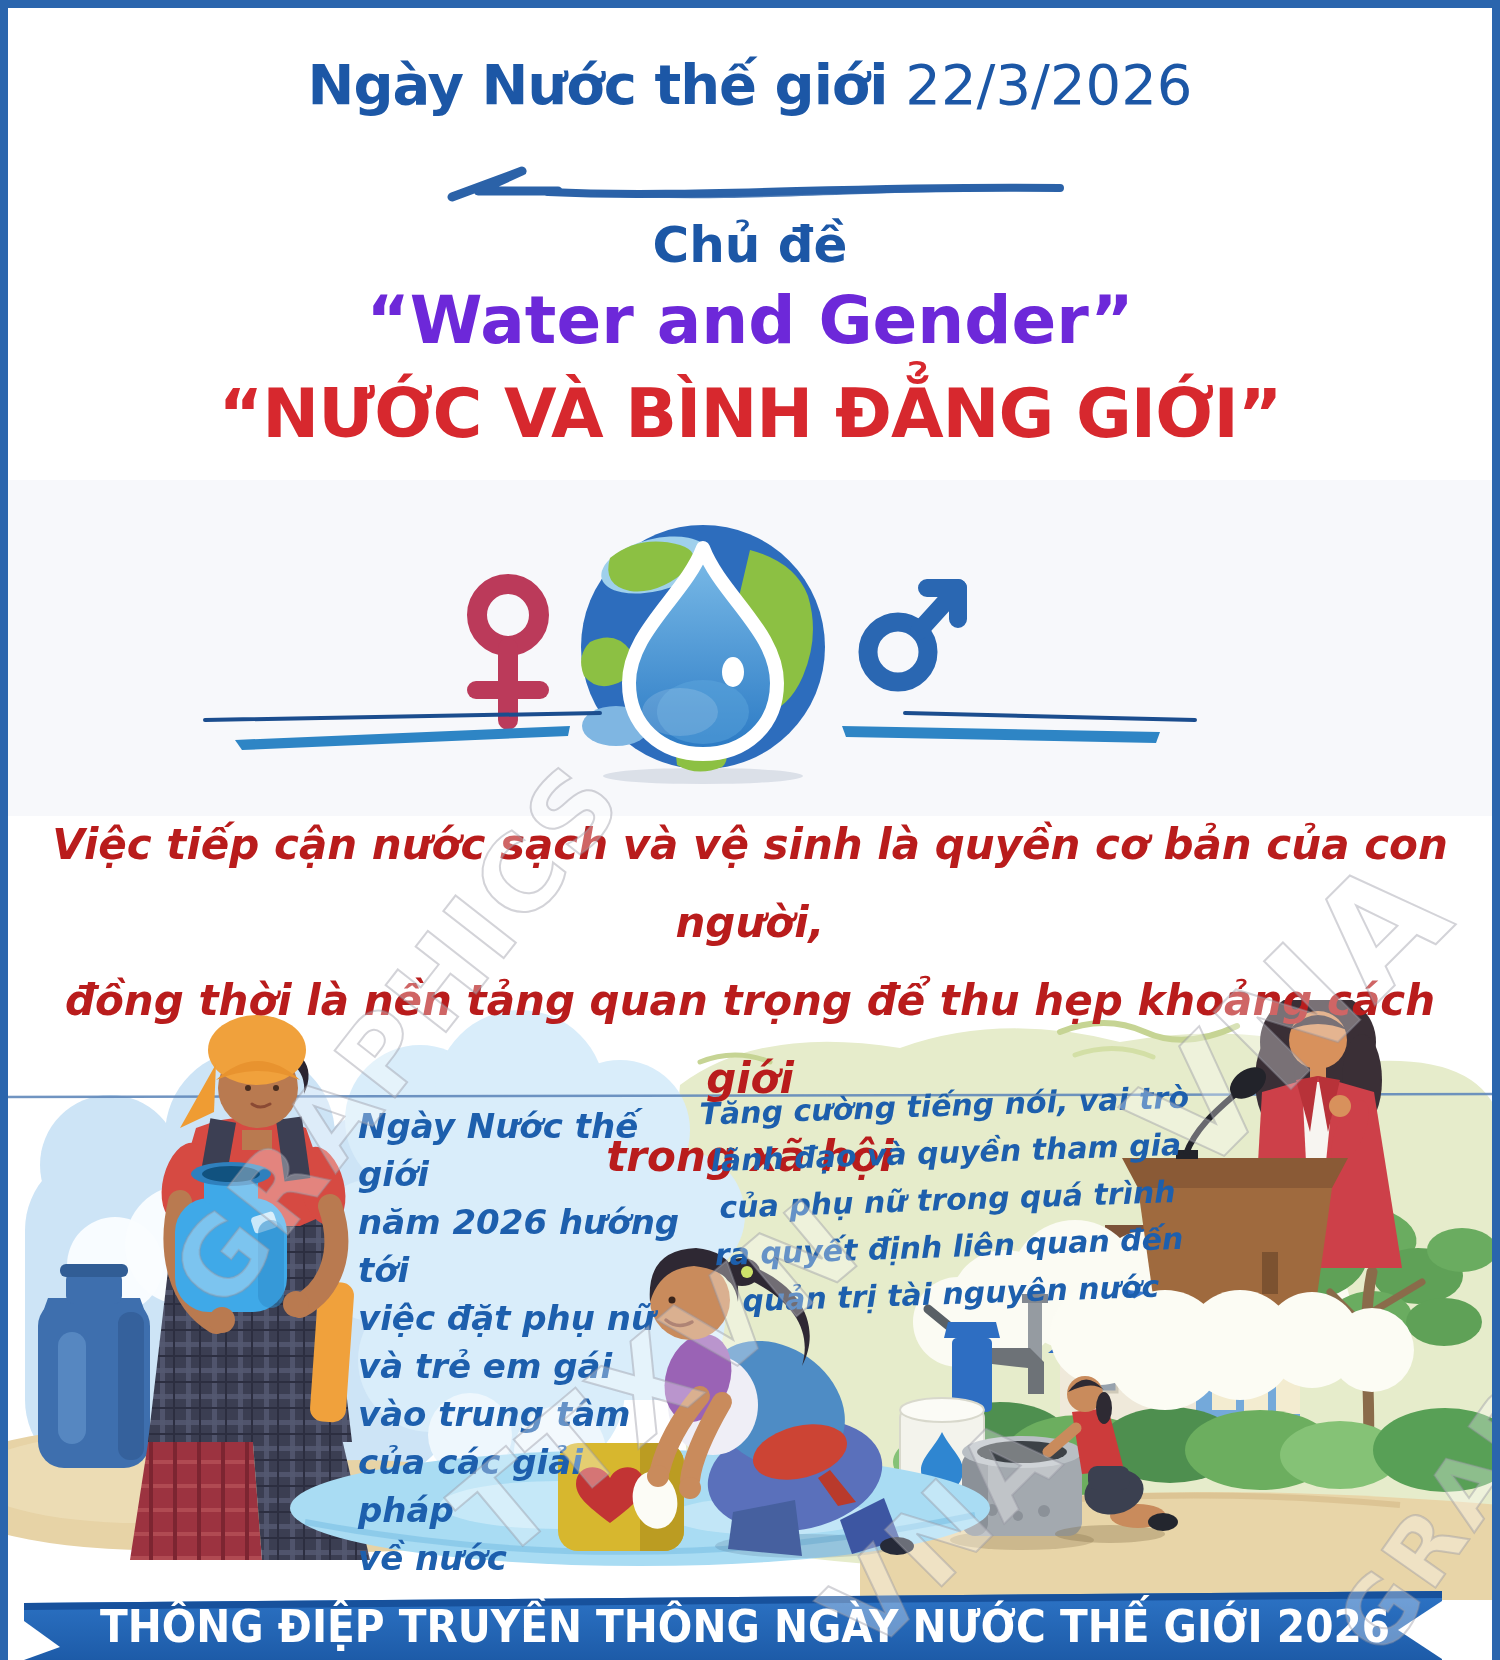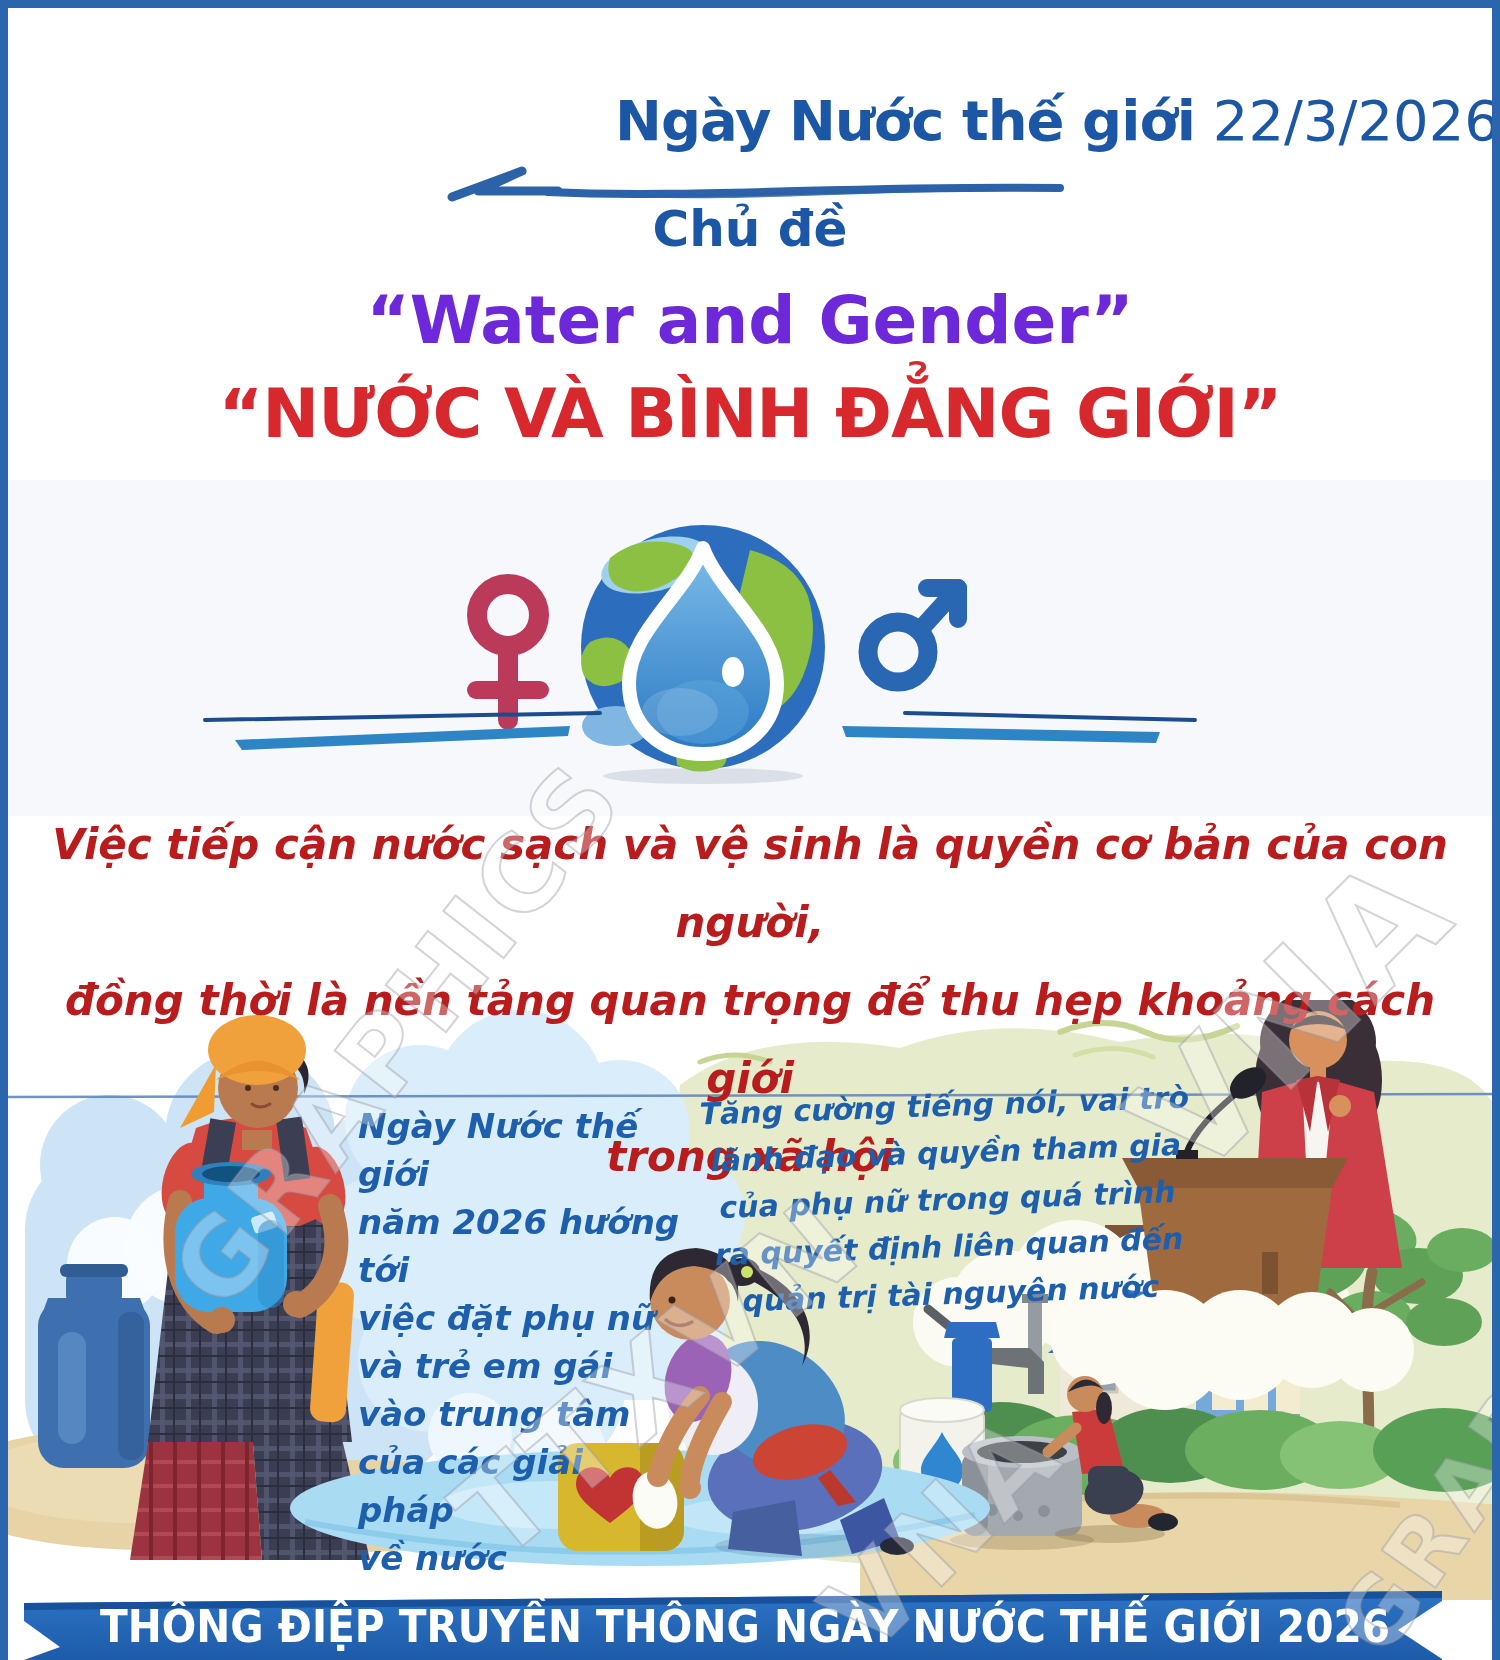--- a/index.html
+++ b/index.html
@@ -3,24 +3,24 @@
 <meta charset="utf-8">
 <style>
   html,body{margin:0;padding:0;background:#e8e8e8;}
   #poster{
     position:relative;width:1500px;height:1660px;background:#ffffff;overflow:hidden;
     font-family:"DejaVu Sans","Liberation Sans",sans-serif;
   }
   .abs{position:absolute;}
   .edge{background:#2a65ad;z-index:9;}
   .band{left:0;top:480px;width:1500px;height:336px;background:#f7f8fb;z-index:0;}
-  .hdr{left:0;top:52px;width:1500px;text-align:right;z-index:5;color:#1c57a6;font-size:56px;margin-top:36px;}
+  .hdr{left:0;top:52px;width:1500px;text-align:center;z-index:5;color:#1c57a6;font-size:56px;}
   .hdr b{font-weight:bold;letter-spacing:-1px;}
   .hdr span{font-weight:normal;}
-  .theme-label{left:0;top:200px;width:1500px;text-align:center;color:#1c57a6;font-size:50px;font-weight:bold;z-index:5;}
+  .theme-label{left:0;top:216px;width:1500px;text-align:center;color:#1c57a6;font-size:50px;font-weight:bold;z-index:5;}
   .theme-en{left:0;top:282px;width:1500px;text-align:center;color:#6d28d9;font-size:66px;font-weight:bold;z-index:5;}
   .theme-vi{left:0;top:374px;width:1500px;text-align:center;color:#d7282e;font-size:68px;font-weight:bold;z-index:5;letter-spacing:-1px;}
   .intro{left:30px;top:806px;width:1440px;text-align:center;color:#b91c1c;font-size:42px;font-weight:bold;font-style:italic;line-height:78px;z-index:5;white-space:pre-line;}
   .callout{font-weight:bold;font-style:italic;color:#1d5fad;white-space:pre-line;z-index:6;}
   .callout-left{left:358px;top:1102px;width:330px;font-size:34px;line-height:48px;text-align:left;}
   .callout-right{left:690px;top:1082px;width:515px;font-size:30px;line-height:47px;text-align:center;transform:rotate(-2deg);}
   svg{display:block;}
   svg text{font-family:"DejaVu Sans","Liberation Sans",sans-serif;}
   .z1{z-index:1;} .z4{z-index:4;} .z8{z-index:8;pointer-events:none;}
 </style>

